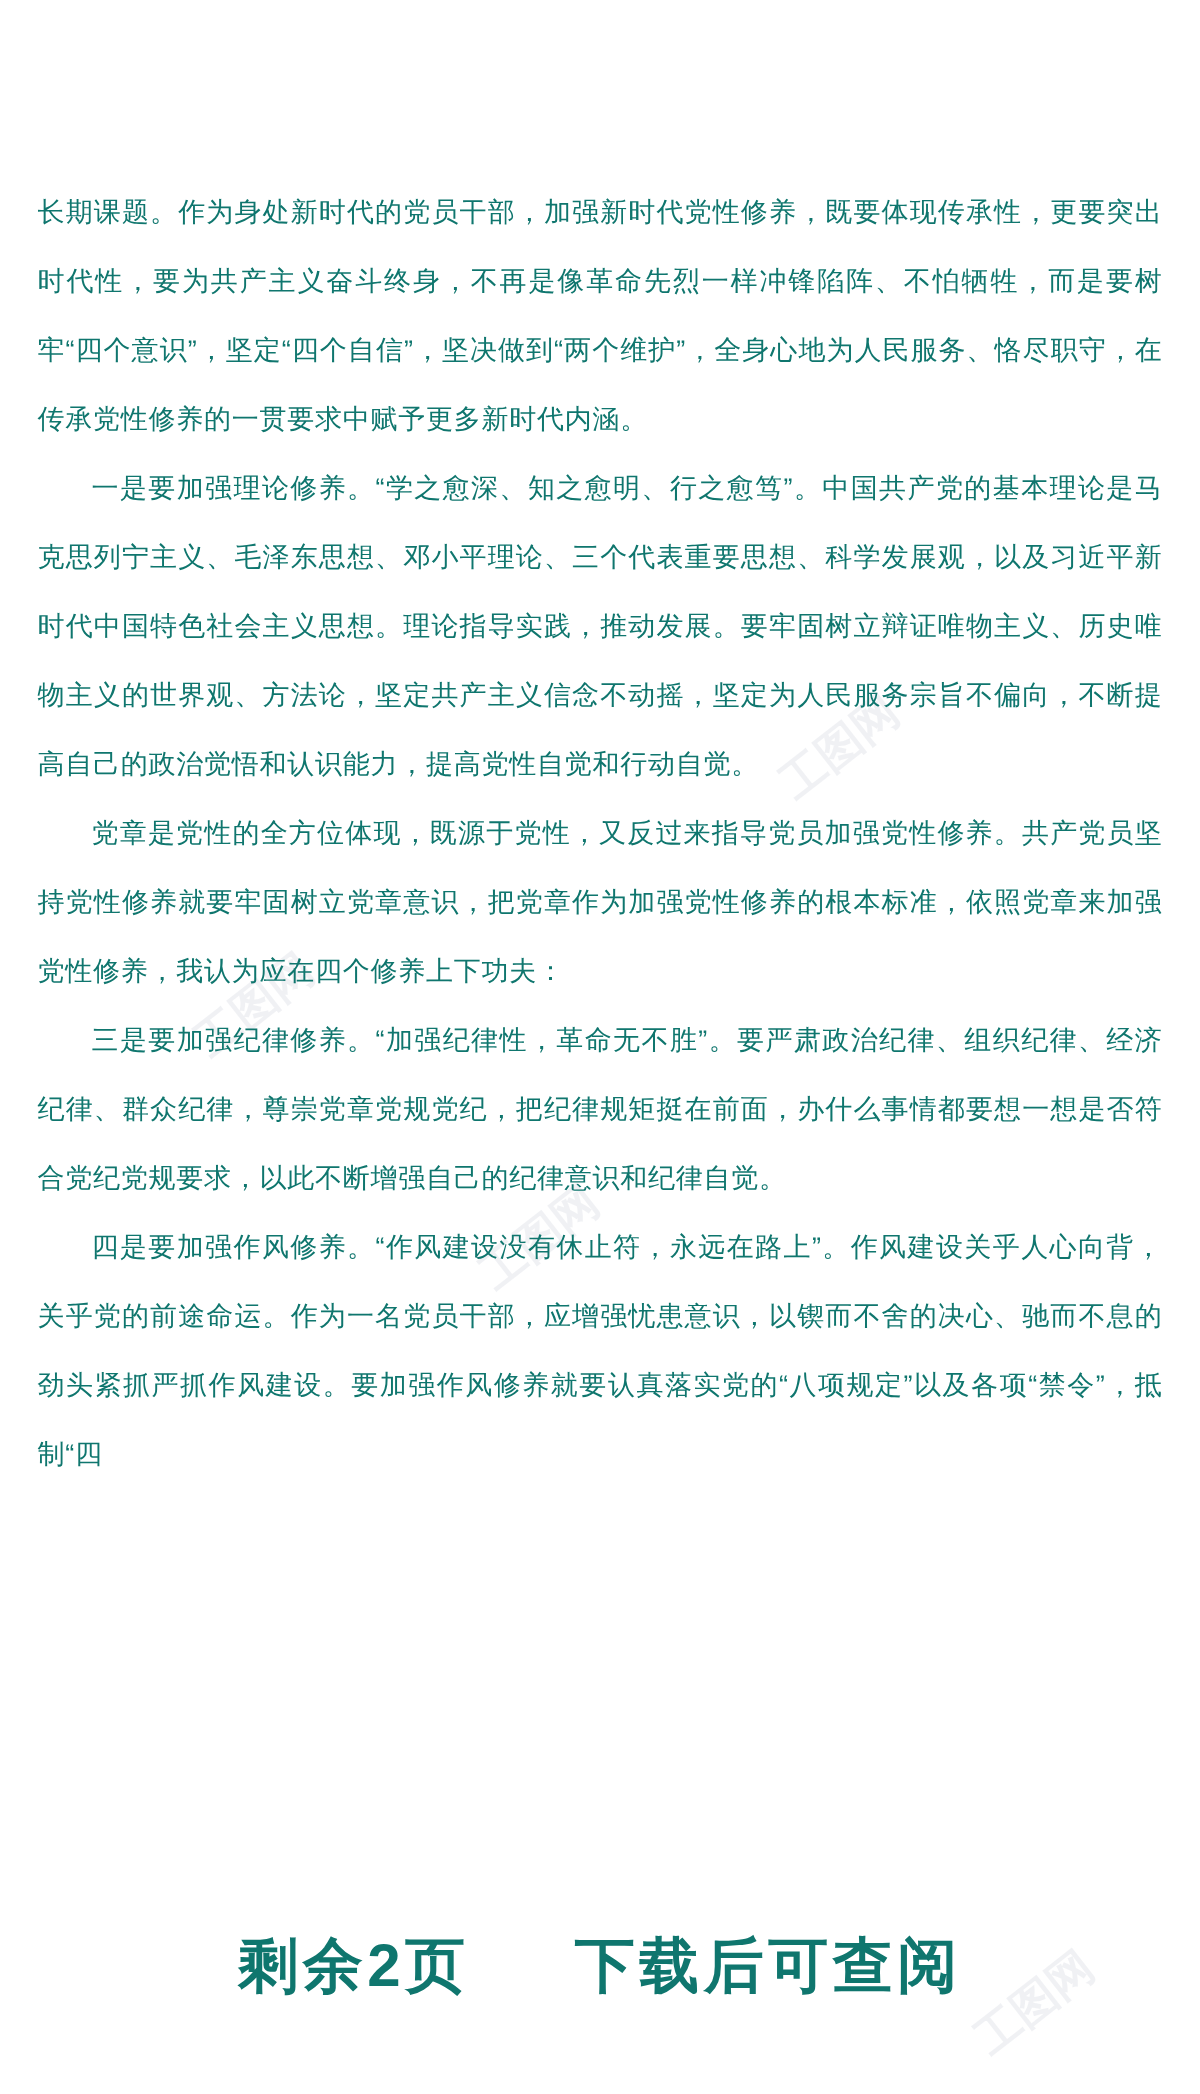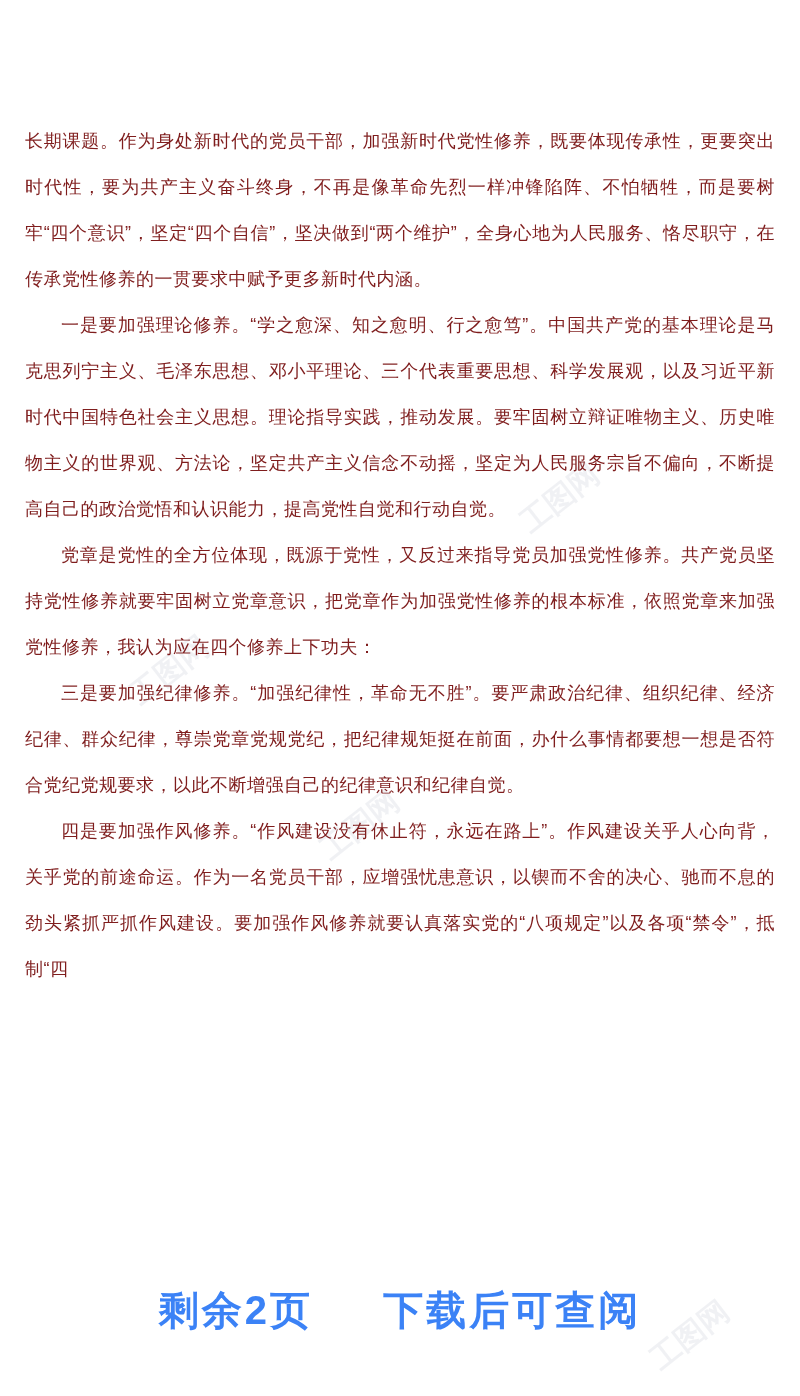--- a/index.html
+++ b/index.html
@@ -18,38 +18,38 @@
   .content {
     position: absolute;
     top: 118px;
     left: 25px;
     right: 25px;
   }
   .para {
     margin: 0;
     font-size: 18px;
     line-height: 46px;
-    color: #7f1d1d;
+    color: #0f766e;
     text-align: justify;
     text-indent: 2em;
     letter-spacing: 0.5px;
     word-break: break-all;
   }
   .para.no-indent {
     text-indent: 0;
   }
   .footer {
     position: absolute;
     left: 0;
     right: 0;
     bottom: 58px;
     text-align: center;
     font-weight: bold;
     font-size: 40px;
-    color: #3b82f6;
+    color: #0f766e;
     letter-spacing: 3px;
   }
   .footer .seg {
     display: inline-block;
   }
   .footer .seg + .seg {
     margin-left: 56px;
   }
   .watermark {
     position: absolute;

